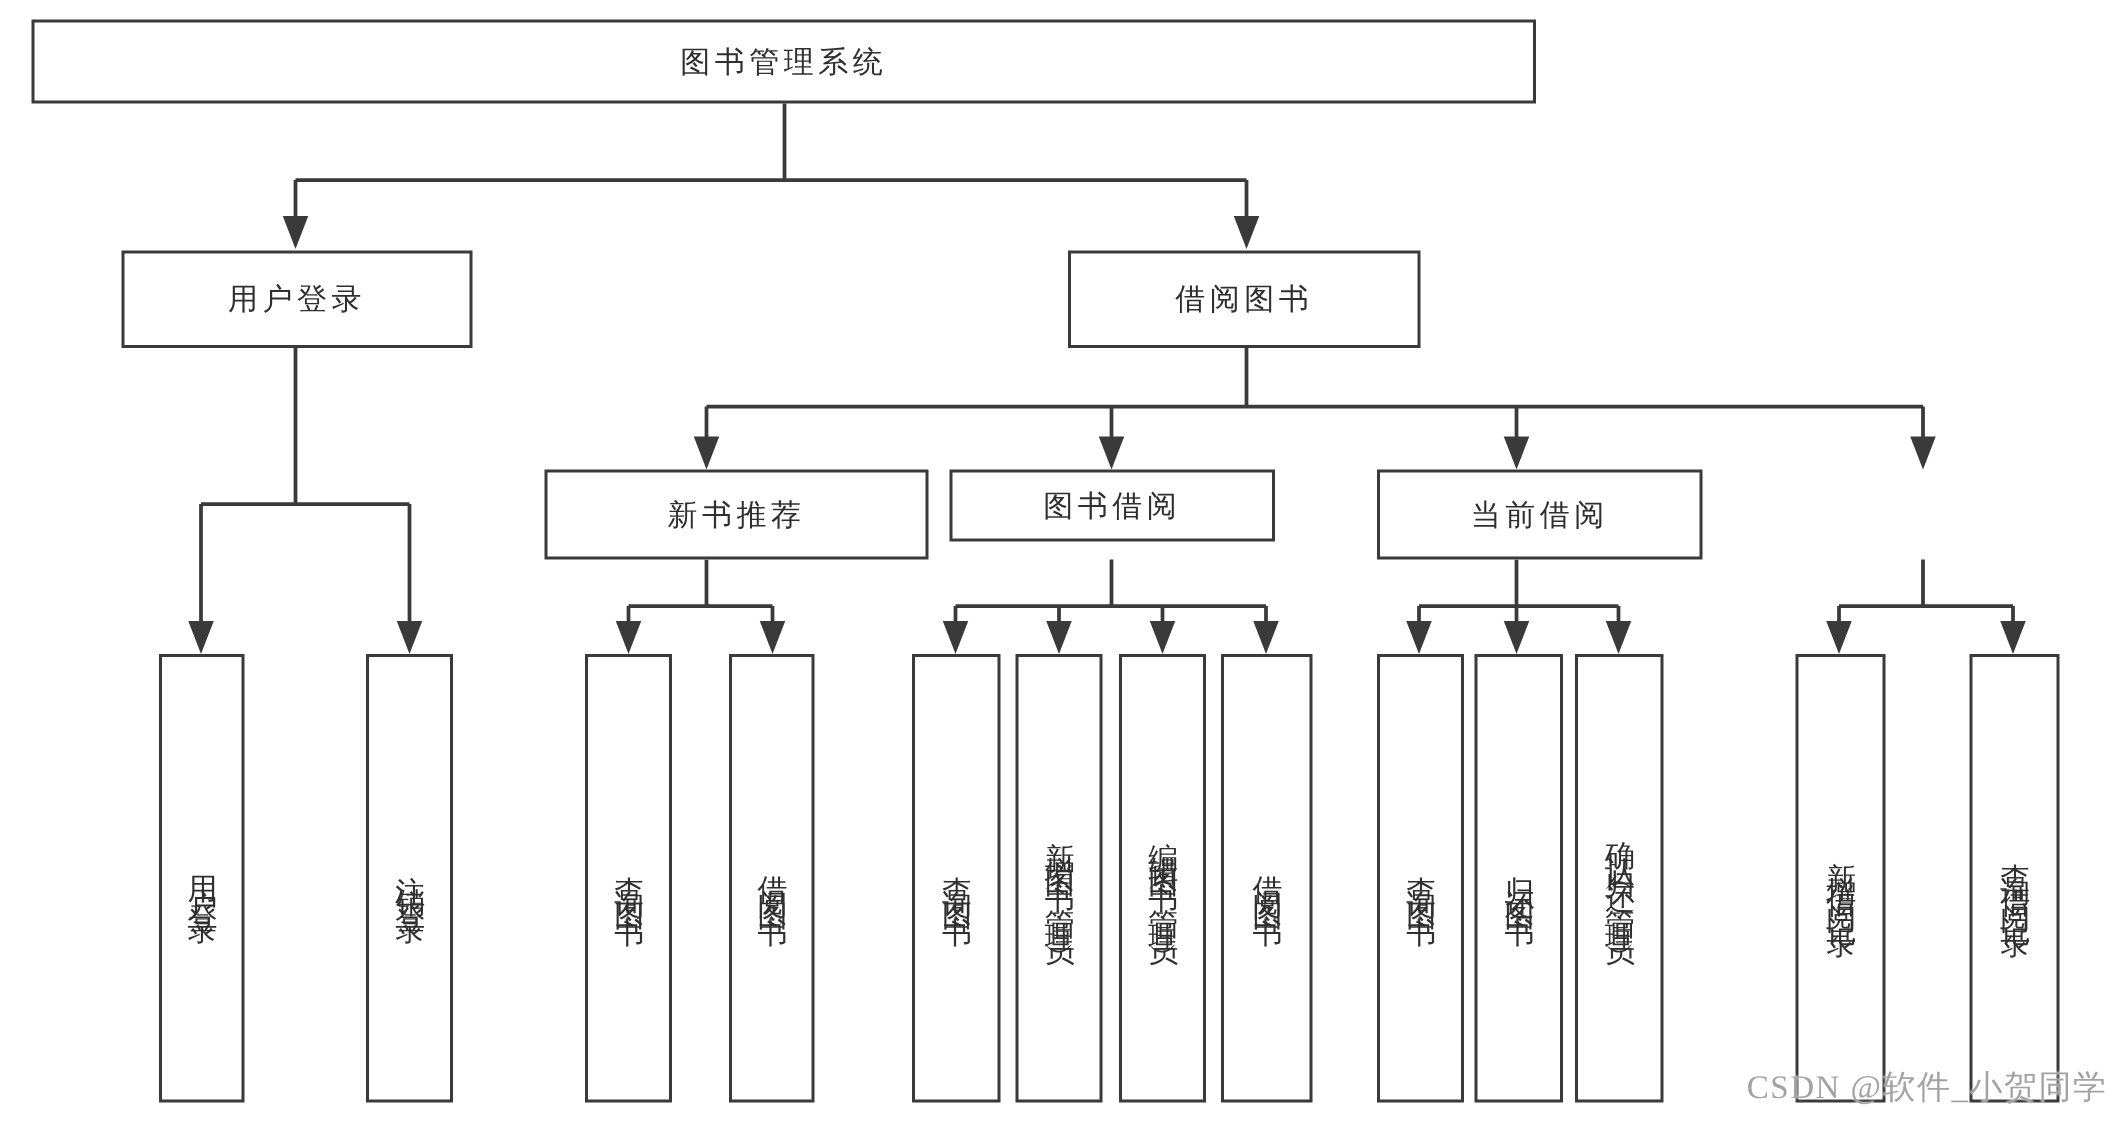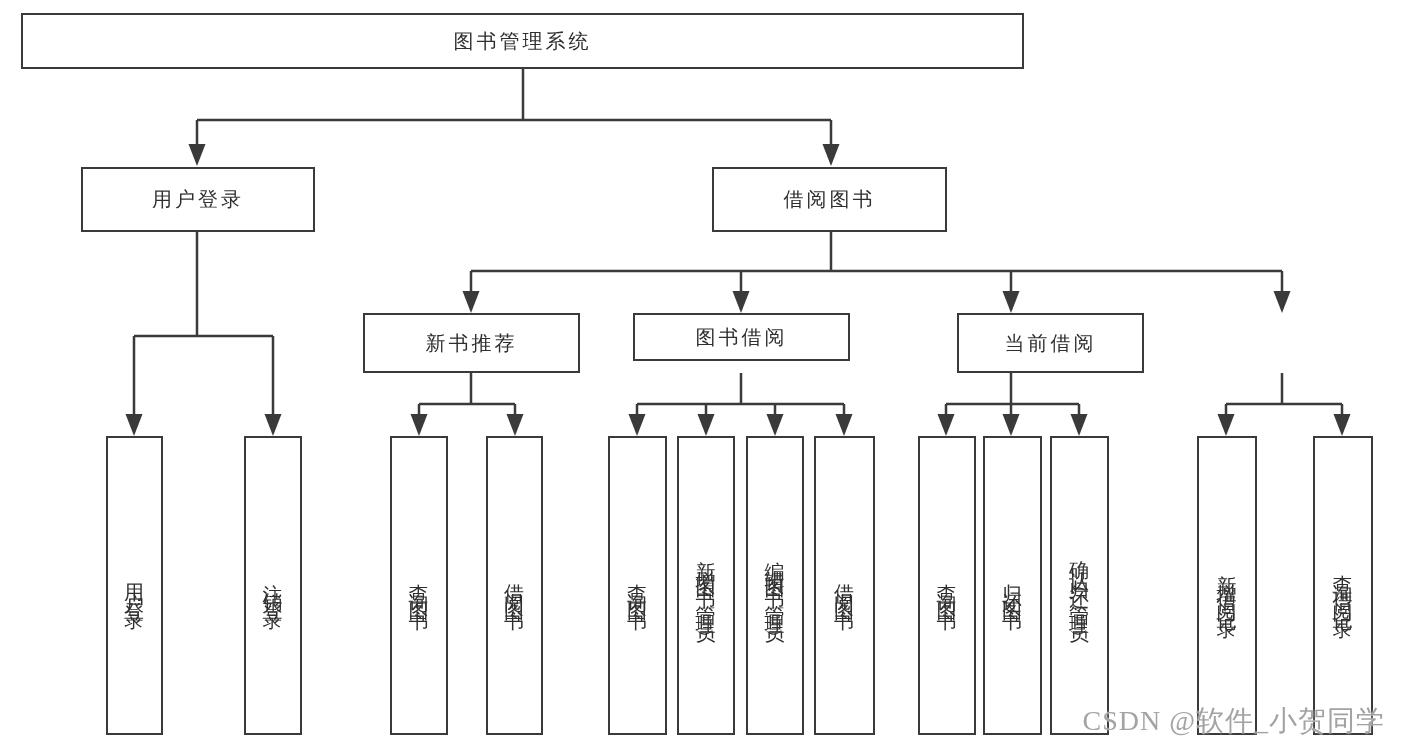--- a/index.html
+++ b/index.html
@@ -30,22 +30,22 @@
     top:436px;height:299px;
   }
   .vbox>span{
     position:absolute;left:50%;top:50%;
     transform:translate(-50%,-50%);
     writing-mode:vertical-rl;text-orientation:mixed;
     font-size:20px;letter-spacing:9px;line-height:1;
     color:var(--text);white-space:nowrap;
   }
   #watermark{
-    position:absolute;right:20px;bottom:7px;
-    font-size:28px;color:var(--wm);letter-spacing:1px;
+    position:absolute;right:0;bottom:7px;
+    font-size:22px;color:var(--wm);letter-spacing:1px;
     text-shadow:0 0 2px #fff;
   }
 </style>
 </head>
 <body>
 
 <div id="canvas">
 
   <svg id="connectors" width="1405" height="747" viewBox="0 0 1405 747" fill="none" xmlns="http://www.w3.org/2000/svg">
     <g stroke="#3a3a3a" stroke-width="2.5">
@@ -85,23 +85,23 @@
       <polygon points="1217.5,414 1234.5,414 1226,436"></polygon>
       <polygon points="1333.5,414 1350.5,414 1342,436"></polygon>
     </g>
   </svg>
 
   <div class="hbox" style="left:21px;top:13px;width:1003px;height:56px">图书管理系统</div>
 
   <div class="hbox" style="left:81px;top:167px;width:234px;height:65px">用户登录</div>
   <div class="hbox" style="left:712px;top:167px;width:235px;height:65px">借阅图书</div>
 
-  <div class="hbox" style="left:363px;top:313px;width:217px;height:60px">新书推荐</div>
+  <div class="hbox" style="left:363px;top:313px;width:256px;height:60px">新书推荐</div>
   <div class="hbox" style="left:633px;top:313px;width:217px;height:48px">图书借阅</div>
-  <div class="hbox" style="left:957px;top:313px;width:187px;height:60px">当前借阅</div>
+  <div class="hbox" style="left:918px;top:313px;width:217px;height:60px">当前借阅</div>
 
   <div class="vbox" style="left:106px;width:57px">
     <span>用户登录</span>
   </div>
   <div class="vbox" style="left:244px;width:58px">
     <span>注销登录</span>
   </div>
 
   <div class="vbox" style="left:390px;width:58px">
     <span>查询图书</span>

